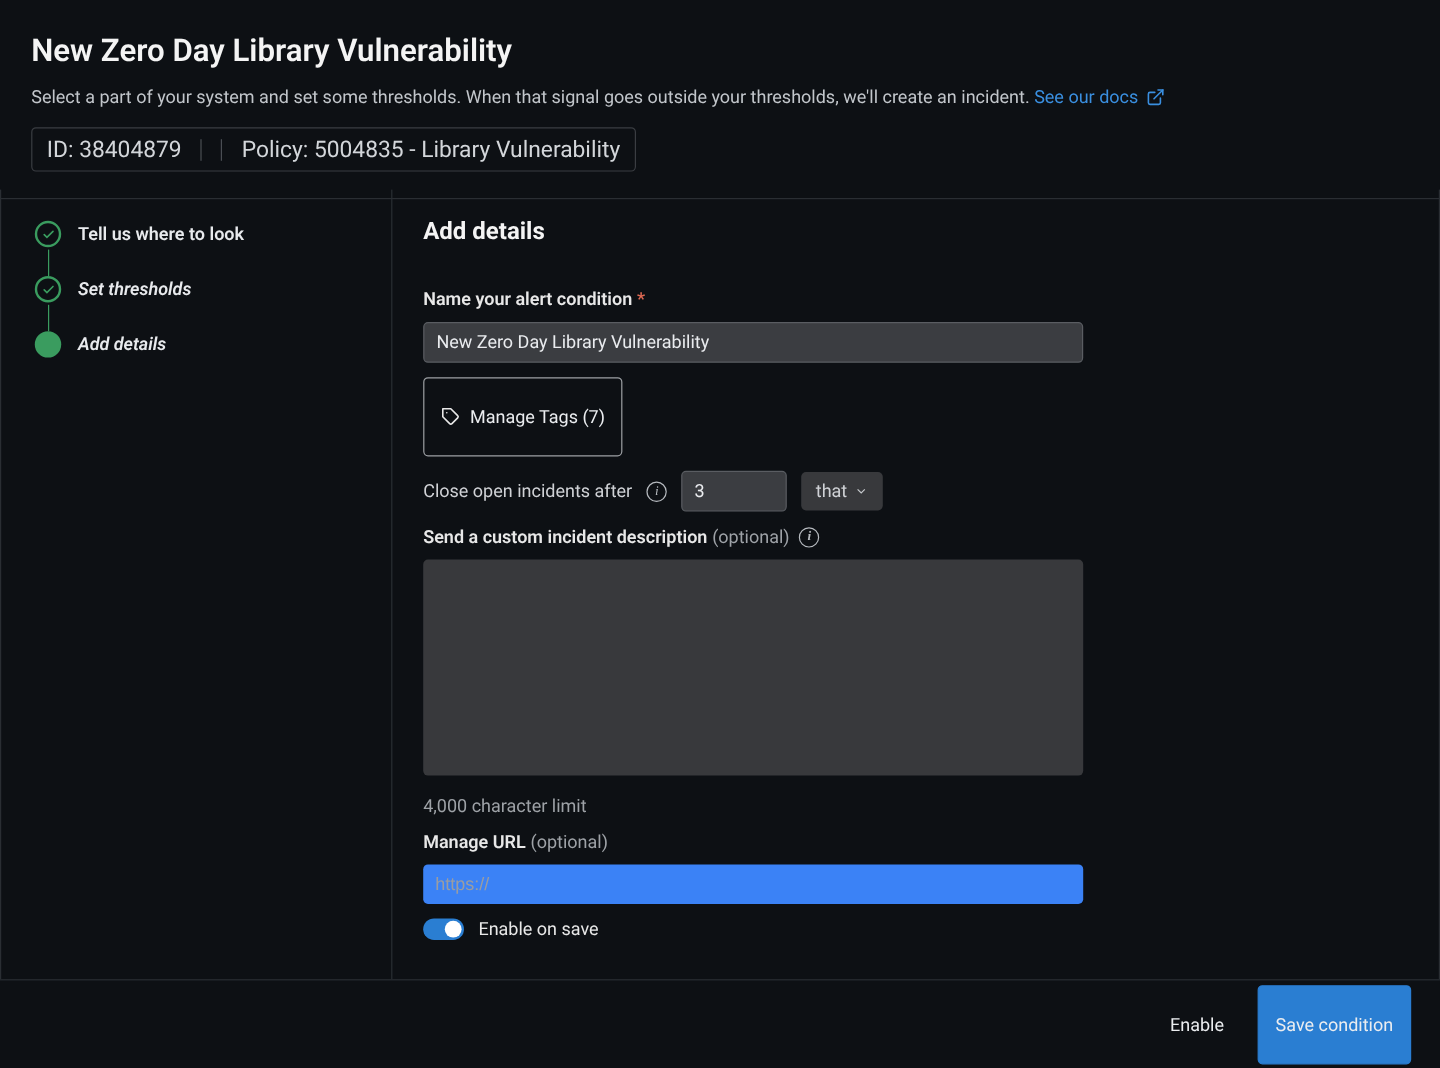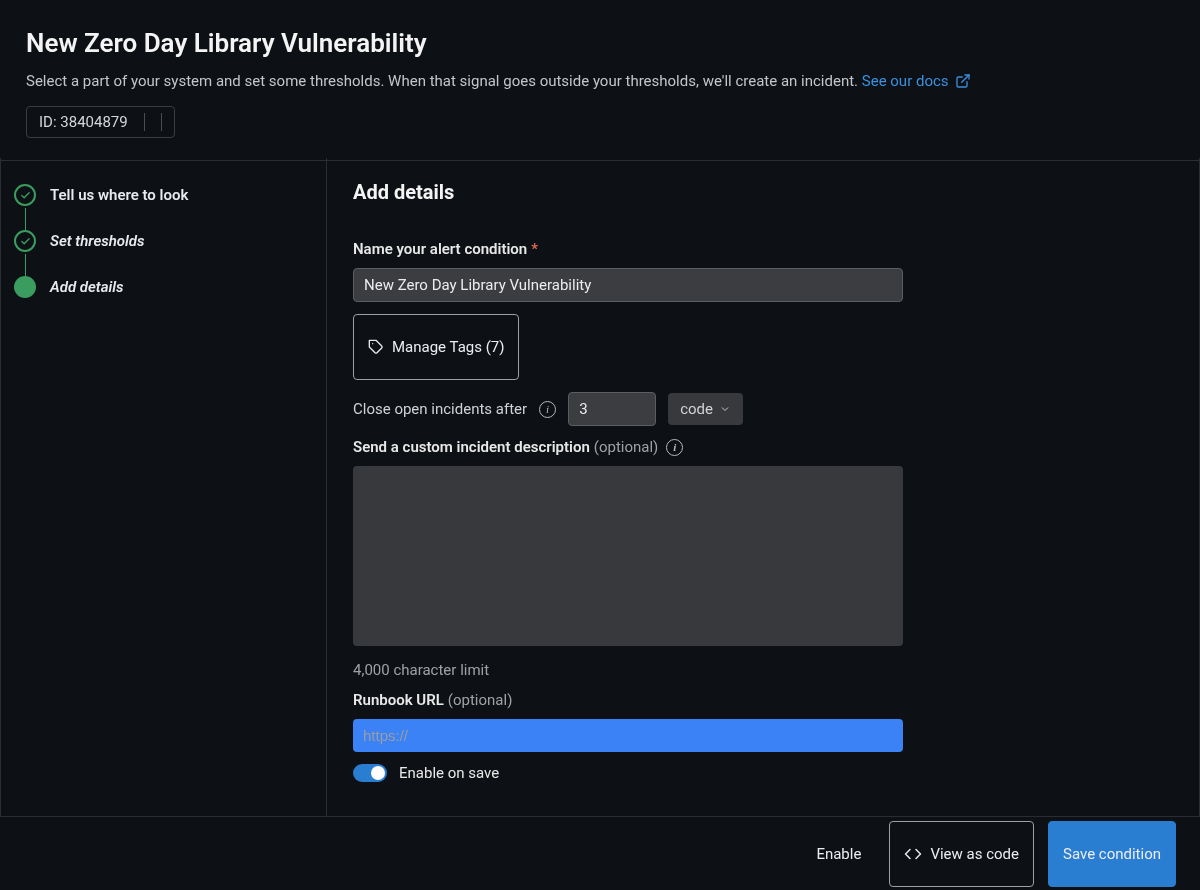--- a/index.html
+++ b/index.html
@@ -34,41 +34,41 @@
   }
   .meta-strip {
     margin-top: 16px;
     border: 1px solid #3a3d42;
     border-radius: 4px;
     display: inline-flex;
     align-items: center;
     padding: 6px 12px;
     gap: 16px;
     color: #d3d6da;
-    font-size: 15px;
+    font-size: 19px;
   }
   .meta-strip .divider {
     width: 1px;
     height: 18px;
     background: #4a4e54;
   }
   .body-area {
     position: absolute;
     top: 158px;
     bottom: 74px;
     left: 0;
     right: 0;
     display: flex;
     border-left: 1px solid #2a2e33;
     border-right: 1px solid #2a2e33;
   }
   .stepper {
     width: 326px;
     border-right: 1px solid #2a2e33;
-    padding: 26px 13px;
+    padding: 26px 28px;
   }
   .step {
     display: flex;
     align-items: center;
     gap: 14px;
     position: relative;
   }
   .step + .step { margin-top: 24px; font-style: italic; }
   .step .connector {
     position: absolute;
@@ -240,20 +240,21 @@
           <path d="M18 13v6a2 2 0 0 1-2 2H5a2 2 0 0 1-2-2V8a2 2 0 0 1 2-2h6"></path>
           <polyline points="15 3 21 3 21 9"></polyline>
           <line x1="10" y1="14" x2="21" y2="3"></line>
         </svg>
     </a>
   </div>
   <div class="meta-strip">
     <span>ID: 38404879</span>
     <span class="divider"></span>
     <span class="divider"></span>
+    <span>Policy: 5004835 - Library Vulnerability</span>
   </div>
 </div>
 
 <div class="body-area">
 
   <div class="stepper">
     <div class="step">
       <div class="step-ring done">
         <svg width="11" height="11" viewBox="0 0 24 24" fill="none" stroke-width="3" stroke-linecap="round">
             <polyline points="20 6 9 17 4 12"></polyline>
@@ -296,59 +297,52 @@
           </svg>
         <span>Manage Tags (7)</span>
       </button>
     </div>
 
     <div class="field-group close-row">
       <span>Close open incidents after</span>
       <span class="info-icon">i</span>
       <input class="num-input" type="text" value="3" style="">
       <div class="select-pill">
-        <span>code</span>
+        <span>that</span>
         <svg width="12" height="12" viewBox="0 0 24 24" fill="none" stroke="#c6c9cd" stroke-width="2">
             <polyline points="6 9 12 15 18 9"></polyline>
           </svg>
       </div>
     </div>
 
     <div class="field-group">
       <div class="label">
         <span>Send a custom incident description</span>
         <span class="optional">(optional)</span>
         <span class="info-icon" style="margin-left:4px;">i</span>
       </div>
       <textarea class="textarea" style=""></textarea>
       <div class="helper">4,000 character limit</div>
     </div>
 
     <div class="field-group">
       <div class="label">
-        <span>Runbook URL</span>
+        <span>Manage URL</span>
         <span class="optional">(optional)</span>
       </div>
       <input class="runbook-input" type="text" placeholder="https://" style="">
     </div>
 
     <div class="toggle-row">
       <div class="toggle"></div>
       <span>Enable on save</span>
     </div>
   </div>
 </div>
 
 <div class="footer">
   <button class="btn ghost">
     <span>Enable</span>
-  </button>
-  <button class="btn">
-    <svg width="18" height="18" viewBox="0 0 24 24" fill="none" stroke="#e8e8e8" stroke-width="2" stroke-linecap="round" stroke-linejoin="round">
-        <polyline points="16 18 22 12 16 6"></polyline>
-        <polyline points="8 6 2 12 8 18"></polyline>
-      </svg>
-    <span>View as code</span>
   </button>
   <button class="btn primary">
     <span>Save condition</span>
   </button>
 </div>
 
 </body></html>

